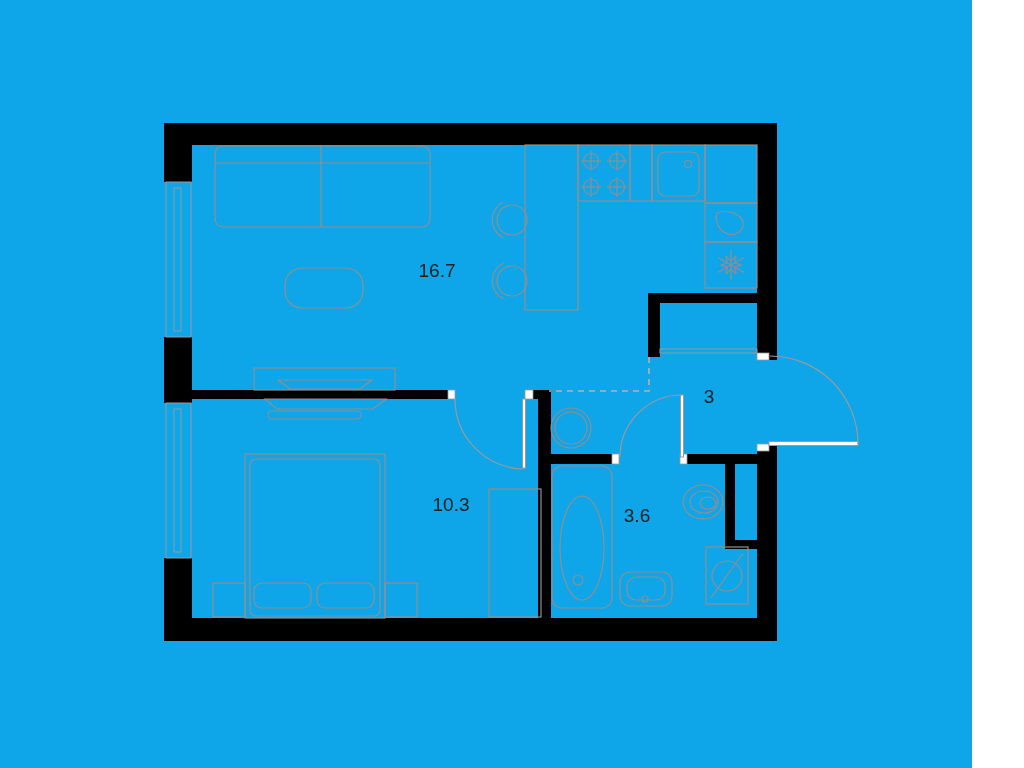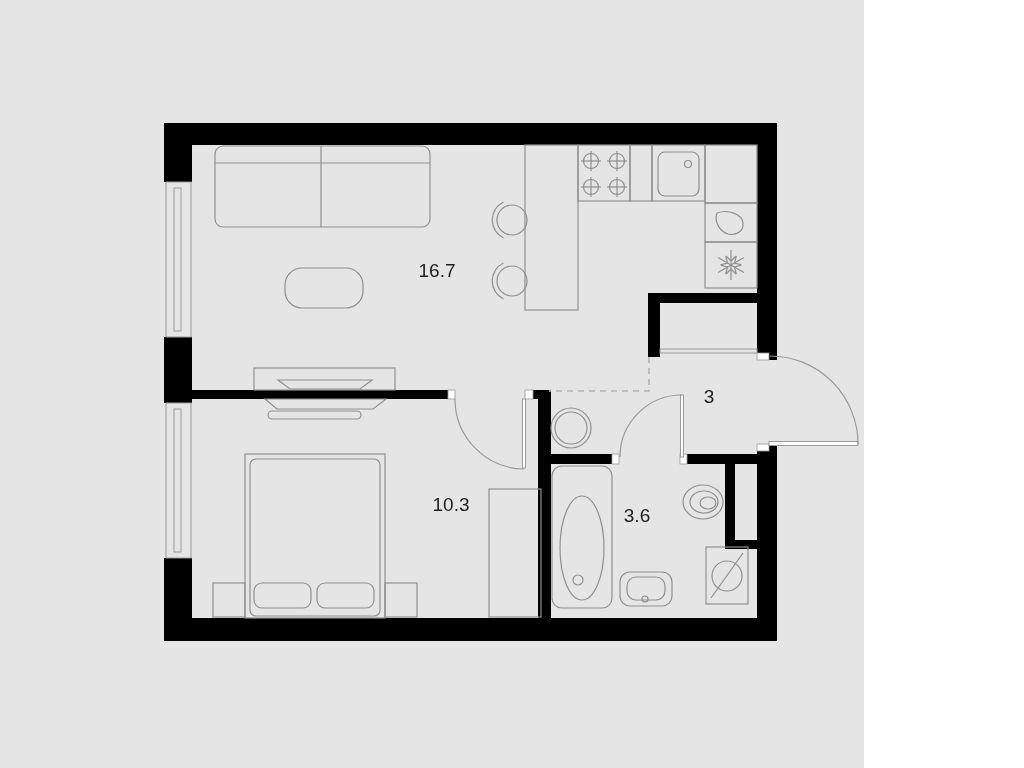--- a/index.html
+++ b/index.html
@@ -1,16 +1,16 @@
 <!DOCTYPE html>
 <html><head>
 <meta charset="utf-8">
 <style>
   html,body{margin:0;padding:0;background:#ffffff;}
-  .stage{position:relative;width:864px;height:768px;background:#e5e5e5;overflow:hidden;
+  .stage{position:relative;width:972px;height:768px;background:#0ea5e9;overflow:hidden;
          font-family:"Liberation Sans", sans-serif;}
   svg{position:absolute;left:0;top:0;}
   .w{fill:#000000;stroke:none;}
   .f{fill:none;stroke:#8f8f8f;stroke-width:1.2;}
   .thin{fill:none;stroke:#9a9a9a;stroke-width:1;}
   .door{fill:none;stroke:#9a9a9a;stroke-width:1.2;}
   .leaf{fill:#ffffff;stroke:#9a9a9a;stroke-width:1;}
   .jamb{fill:#ffffff;stroke:#9a9a9a;stroke-width:0.8;}
   .dash{fill:none;stroke:#b3b3b3;stroke-width:1.6;stroke-dasharray:6 5;}
   .lbl{fill:#1e1e1e;font-size:19px;font-weight:400;text-anchor:middle;}

